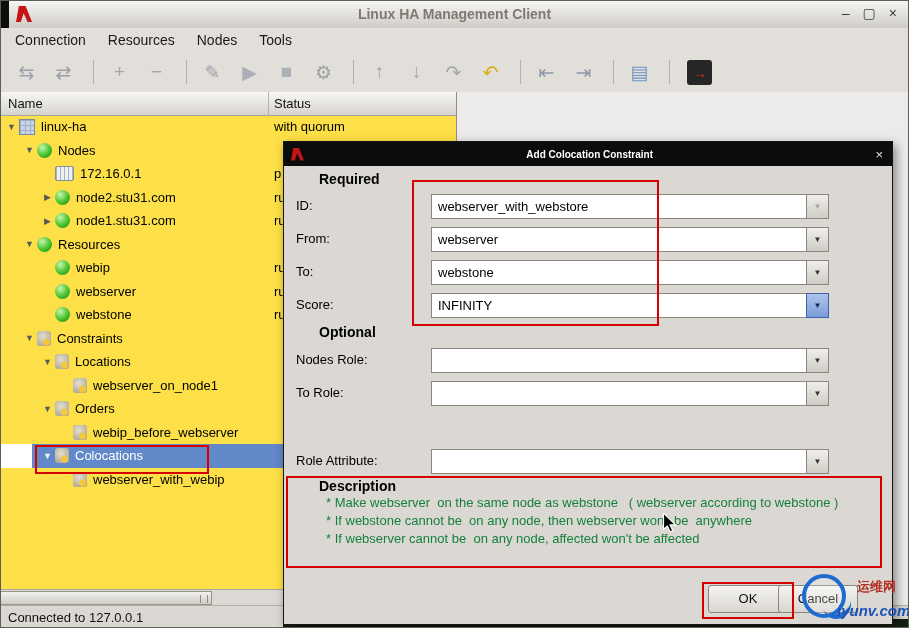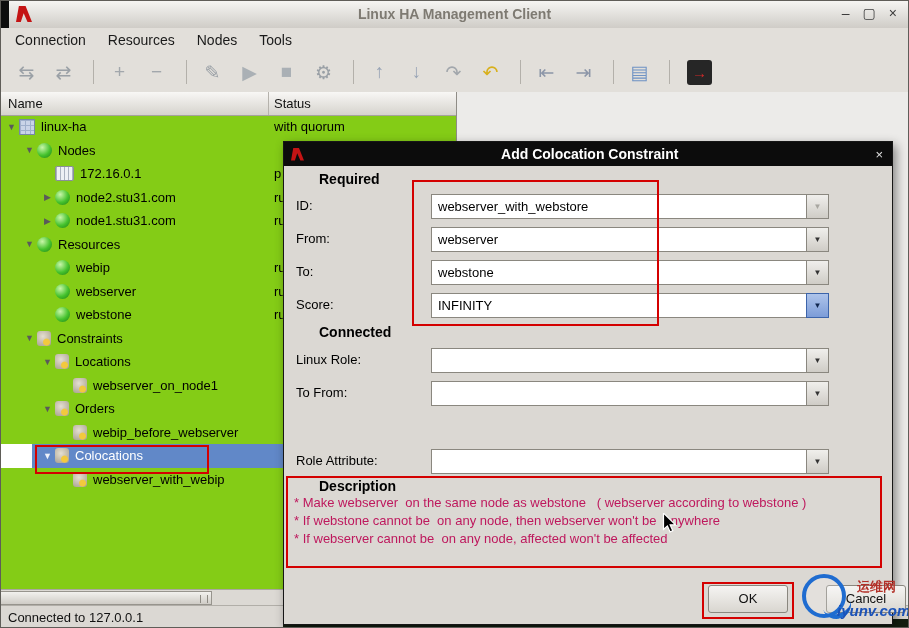--- a/index.html
+++ b/index.html
@@ -28,21 +28,21 @@
 
   
   .toolbar{position:absolute;left:0;top:52px;width:909px;height:40px;background:#e2dfda;
     border-bottom:1px solid #b1aea8;display:flex;align-items:center;padding-left:10px;}
   .tool-btn{width:33px;height:30px;display:flex;align-items:center;justify-content:center;
     font-size:19px;margin-right:4px;flex:none;}
   .tool-btn.dark{background:#262626;border-radius:3px;width:25px;height:25px;margin:0 8px;font-size:15px;}
   .tool-sep{width:1px;height:24px;background:#b3b0aa;margin:0 9px;flex:none;}
 
   
-  .tree-panel{position:absolute;left:0;top:92px;width:456px;height:513px;background:#84cc16;
+  .tree-panel{position:absolute;left:0;top:92px;width:456px;height:513px;background:#fde047;
     border-right:1px solid #8f8c86;}
   .tree-header{position:absolute;top:0;left:0;width:100%;height:23px;
     background:linear-gradient(#f8f7f5,#d6d3cd);border-bottom:1px solid #a5a29c;}
   .col-name{position:absolute;left:8px;top:4px;color:#111;}
   .col-status{position:absolute;left:274px;top:4px;color:#111;}
   .col-div{position:absolute;left:268px;top:0;width:1px;height:23px;background:#b5b2ac;}
   .tree-rows{position:absolute;top:23px;left:0;width:100%;}
   .tree-row{position:relative;height:23.5px;display:flex;align-items:center;color:#000;}
   .tree-row.selected{background:linear-gradient(to right,#fff 0 32px,var(--sel) 32px);color:#fff;}
   .selected .expander{color:#eef2fa;}
@@ -76,44 +76,44 @@
   .status-text{position:absolute;left:8px;top:4px;}
   .desktop-strip{position:absolute;left:283px;top:619px;width:626px;height:9px;background:#131f10;z-index:5;}
 
   
   .dialog{position:absolute;left:283px;top:141px;width:610px;height:484px;background:#dbd8d3;
     border:1px solid #161616;box-sizing:border-box;z-index:10;box-shadow:3px 4px 10px rgba(0,0,0,.45);}
   .dialog-titlebar{position:absolute;left:0;top:0;width:100%;height:24px;background:#0c0c0c;
     display:flex;align-items:center;}
   .dialog-logo{width:13px;height:13px;margin-left:7px;background:#c41414;flex:none;
     clip-path:polygon(18% 0,60% 0,100% 100%,72% 100%,48% 45%,30% 100%,0 100%);}
-  .dialog-title{flex:1;text-align:center;color:#fff;font-weight:bold;font-size:14px;}
+  .dialog-title{flex:1;text-align:center;color:#fff;font-weight:bold;font-size:10px;}
   .dialog-close{color:#e0e0e0;margin-right:9px;font-size:13px;flex:none;}
   .section-label{position:absolute;left:7px;font-weight:bold;color:#000;font-size:14px;padding-left:28px;}
   .form-row{position:absolute;left:0;width:100%;height:26px;}
   .flabel{position:absolute;left:12px;top:4px;color:#000;}
   .combo{position:absolute;left:147px;top:0;width:398px;height:25px;display:flex;box-sizing:border-box;}
   .centry{flex:1;min-width:0;border:1px solid #8a877f;border-right:none;background:#fff;
     font:13px "Liberation Sans",sans-serif;padding:0 6px;color:#000;outline:none;}
   .cbtn{width:23px;flex:none;background:linear-gradient(#f0efec,#cfccc6);border:1px solid #8a877f;
     display:flex;align-items:center;justify-content:center;box-sizing:border-box;}
   .arr{font-size:8px;color:#333;}
   .cbtn.disabled .arr{color:#a8a6a0;}
   .cbtn.focus{background:linear-gradient(#aec4ea,#7c9cd8);border-color:#3c64aa;}
   .cbtn.focus .arr{color:#10264e;}
   .spinbtns{width:23px;flex:none;display:flex;flex-direction:column;border:1px solid #8a877f;
     box-sizing:border-box;background:linear-gradient(#f0efec,#cfccc6);}
   .spinbtns span{flex:1;display:flex;align-items:center;justify-content:center;font-size:6.5px;color:#333;}
   .desc-block{position:absolute;left:10px;top:352px;width:592px;}
-  .desc-line{white-space:pre;line-height:18px;color:#be185d;}
+  .desc-line{white-space:pre;line-height:18px;color:#15803d;margin-left:32px;}
   .btn{position:absolute;top:443px;width:80px;height:28px;line-height:26px;text-align:center;
     background:linear-gradient(#f5f4f2,#d9d6d0);border:1px solid #8a877f;border-radius:3px;
     color:#111;box-sizing:border-box;}
   .btn-ok{left:424px;}
-  .btn-cancel{left:542px;}
+  .btn-cancel{left:494px;}
 
   
   .anno{position:absolute;border:2px solid var(--anno);z-index:30;pointer-events:none;}
   .anno-fields{left:412px;top:180px;width:243px;height:142px;}
   .anno-coloc{left:35px;top:445px;width:170px;height:25px;}
   .anno-desc{left:286px;top:476px;width:592px;height:88px;}
   .anno-ok{left:702px;top:582px;width:88px;height:33px;}
 
   
   .watermark{position:absolute;left:794px;top:571px;width:102px;height:57px;z-index:35;pointer-events:none;}
@@ -371,34 +371,34 @@
   <div class="form-row" style="top:151px">
     <span class="flabel">Score:</span>
     <div class="combo">
       <input class="centry" value="INFINITY" style="">
       <span class="cbtn focus">
           <span class="arr">▼</span>
         </span>
     </div>
   </div>
 
-  <div class="section-label" style="top:182px">Connected</div>
+  <div class="section-label" style="top:182px">Optional</div>
 
   <div class="form-row" style="top:206px">
-    <span class="flabel">Linux Role:</span>
+    <span class="flabel">Nodes Role:</span>
     <div class="combo">
       <input class="centry" value="" style="">
       <span class="cbtn">
           <span class="arr">▼</span>
         </span>
     </div>
   </div>
 
   <div class="form-row" style="top:239px">
-    <span class="flabel">To From:</span>
+    <span class="flabel">To Role:</span>
     <div class="combo">
       <input class="centry" value="" style="">
       <span class="cbtn">
           <span class="arr">▼</span>
         </span>
     </div>
   </div>
 
 
   <div class="form-row" style="top:307px">

